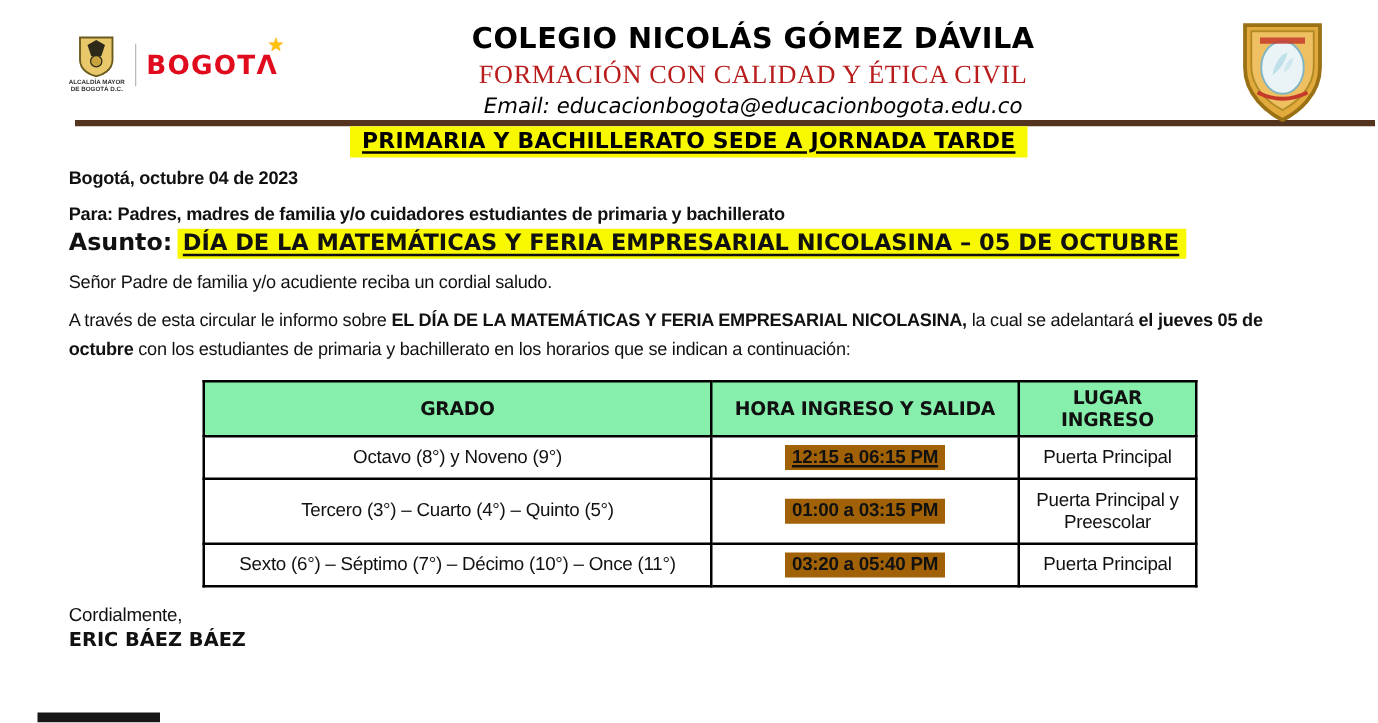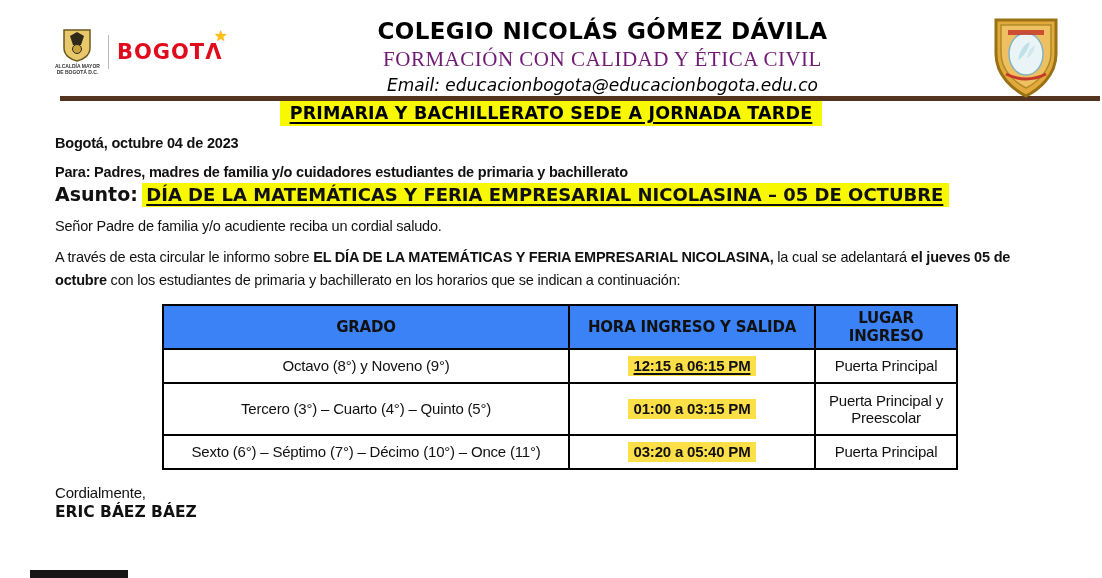--- a/index.html
+++ b/index.html
@@ -12,21 +12,21 @@
   .header { display: flex; align-items: flex-start; justify-content: space-between;
             padding: 16px 30px 0 55px; height: 92px; }
   .logo-left { display: flex; align-items: center; gap: 8px; margin-top: 12px; width: 170px; flex: 0 0 auto; }
   .alcaldia { display: flex; flex-direction: column; align-items: center; }
   .alcaldia-caption { font-size: 5px; font-weight: bold; color: #333; text-align: center; line-height: 1.2; margin-top: 1px; white-space: pre-line; }
   .logo-divider { width: 1px; height: 34px; background: #b9b9b9; }
   .bogota-wordmark { position: relative; color: #e00b1c; font-weight: 800; font-size: 21px; letter-spacing: 1px; font-family: "DejaVu Sans", sans-serif; }
   .bogota-star { position: absolute; top: -13px; right: -6px; color: #ffc20e; font-size: 15px; text-shadow: 0 0 1px #f08c00; }
   .header-center { text-align: center; flex: 1 1 auto; padding-top: 2px; }
   .school-name { font-size: 23px; font-weight: 800; letter-spacing: 0.4px; color: #000; font-family: "DejaVu Sans", sans-serif; }
-  .school-motto { font-size: 21px; font-family: "Liberation Serif", serif; color: #701a75; margin-top: 3px; letter-spacing: 0.5px; }
+  .school-motto { font-size: 21px; font-family: "Liberation Serif", serif; color: #b91c1c; margin-top: 3px; letter-spacing: 0.5px; }
   .school-email { font-size: 17px; font-style: italic; color: #000; margin-top: 3px; font-family: "DejaVu Sans", sans-serif; }
   .crest-wrap { width: 92px; flex: 0 0 auto; display: flex; justify-content: center; }
 
   
   .rule { margin: 4px 0 0 60px; height: 5px; background: #54341f; width: 1040px; }
   .banner-row { text-align: center; margin-top: 0; }
   .banner { display: inline-block; background: #f8f800; color: #000; font-weight: 800;
             font-size: 17.5px; padding: 2px 10px 3px 10px; text-decoration: underline;
             text-decoration-thickness: 2px; text-underline-offset: 3px; letter-spacing: 0.2px;
             font-family: "DejaVu Sans", sans-serif; }
@@ -41,27 +41,27 @@
                   text-decoration: underline; text-decoration-thickness: 2px; text-underline-offset: 3px;
                   font-family: "DejaVu Sans", sans-serif; }
   .greeting { margin-top: 13px; font-size: 14.5px; letter-spacing: -0.2px; }
   .intro { margin-top: 12px; font-size: 14.5px; line-height: 1.62; letter-spacing: -0.2px; max-width: 1010px; }
   .b { font-weight: 700; }
 
   
   .schedule { border-collapse: collapse; margin: 11px 0 0 107px; table-layout: fixed; }
   .schedule th, .schedule td { border: 2px solid #000; text-align: center; vertical-align: middle;
                                font-size: 15px; padding: 3px 6px; letter-spacing: -0.2px; }
-  .schedule th { background: #3b82f6; font-weight: 800; height: 29px; font-family: "DejaVu Sans", sans-serif; font-size: 15px; }
+  .schedule th { background: #86efac; font-weight: 800; height: 29px; font-family: "DejaVu Sans", sans-serif; font-size: 15px; }
   .col-grado { width: 406px; }
   .col-hora  { width: 246px; }
   .col-lugar { width: 142px; }
   .schedule td { height: 34px; }
   .row-tall td { height: 52px; }
-  .time-hl { background: #fde047; font-weight: 700; padding: 1px 6px 2px 6px; display: inline-block; }
+  .time-hl { background: #a16207; font-weight: 700; padding: 1px 6px 2px 6px; display: inline-block; }
   .time-underline { text-decoration: underline; text-decoration-thickness: 1.5px; text-underline-offset: 2px; }
 
   .closing { margin-top: 14px; font-size: 14.5px; line-height: 1.62; letter-spacing: -0.2px; max-width: 1015px; }
   .signoff { margin-top: 14px; font-size: 15px; letter-spacing: -0.2px; }
   .signature-name { font-size: 15.5px; font-weight: 800; margin-top: 2px; font-family: "DejaVu Sans", sans-serif; }
 
   .bottom-stamp { position: absolute; left: 30px; bottom: 0; width: 98px; height: 8px; background: #161616; }
 </style>
 </head>
 <body>

